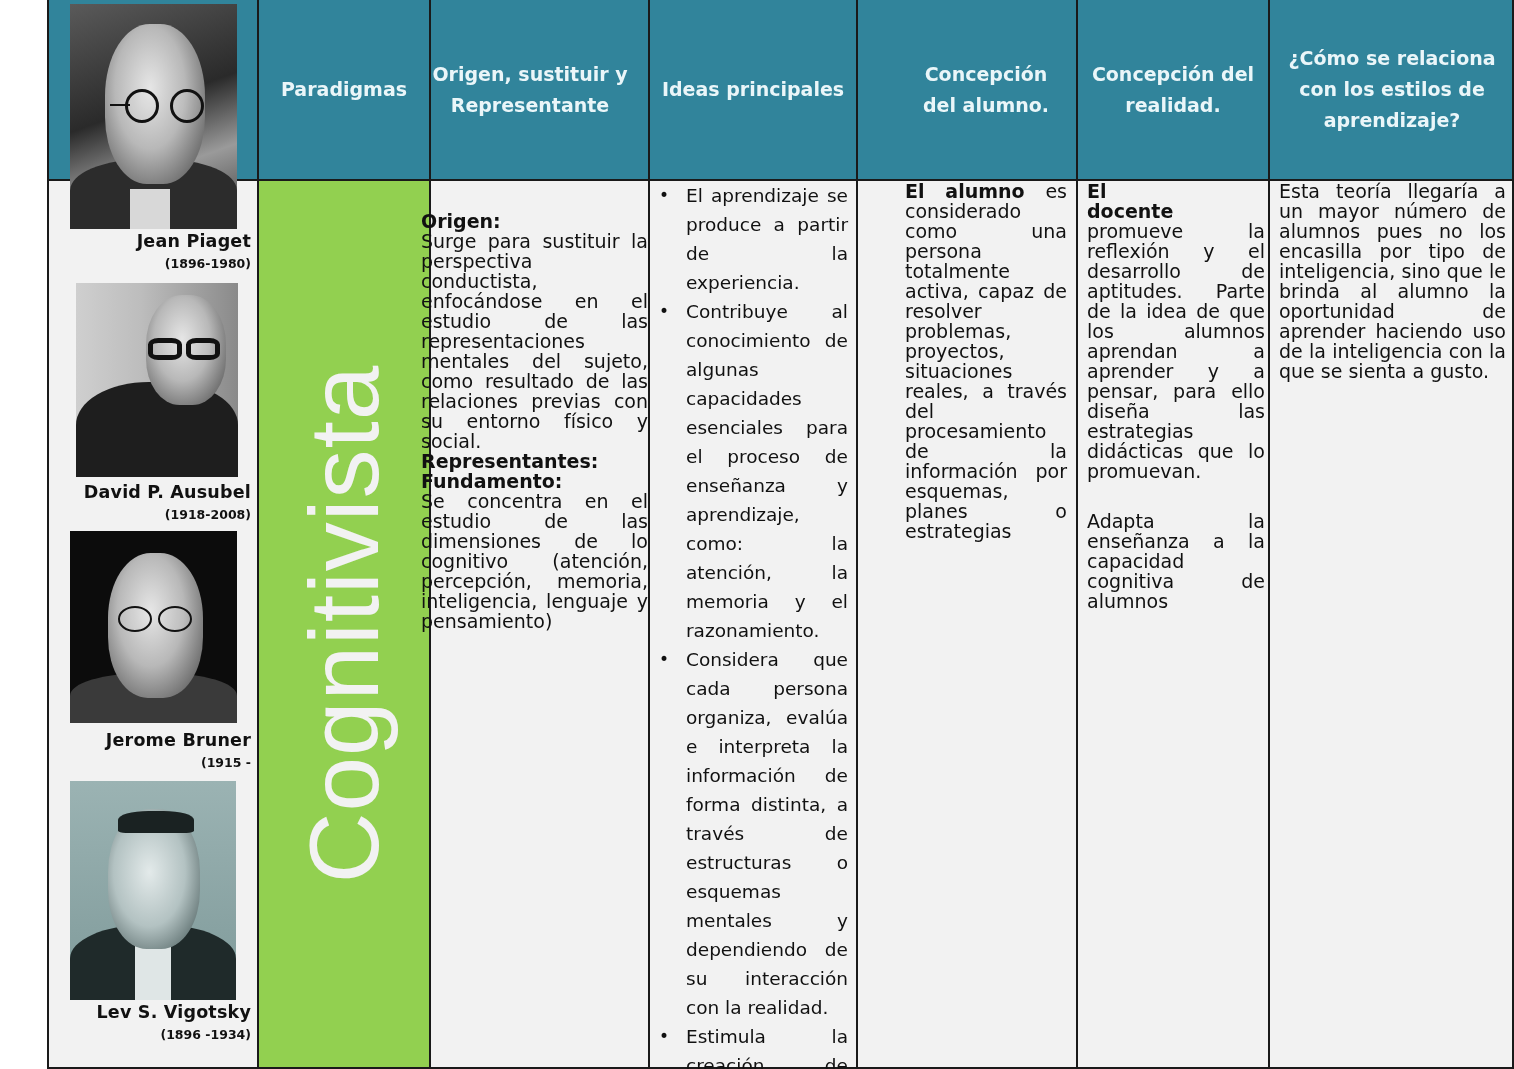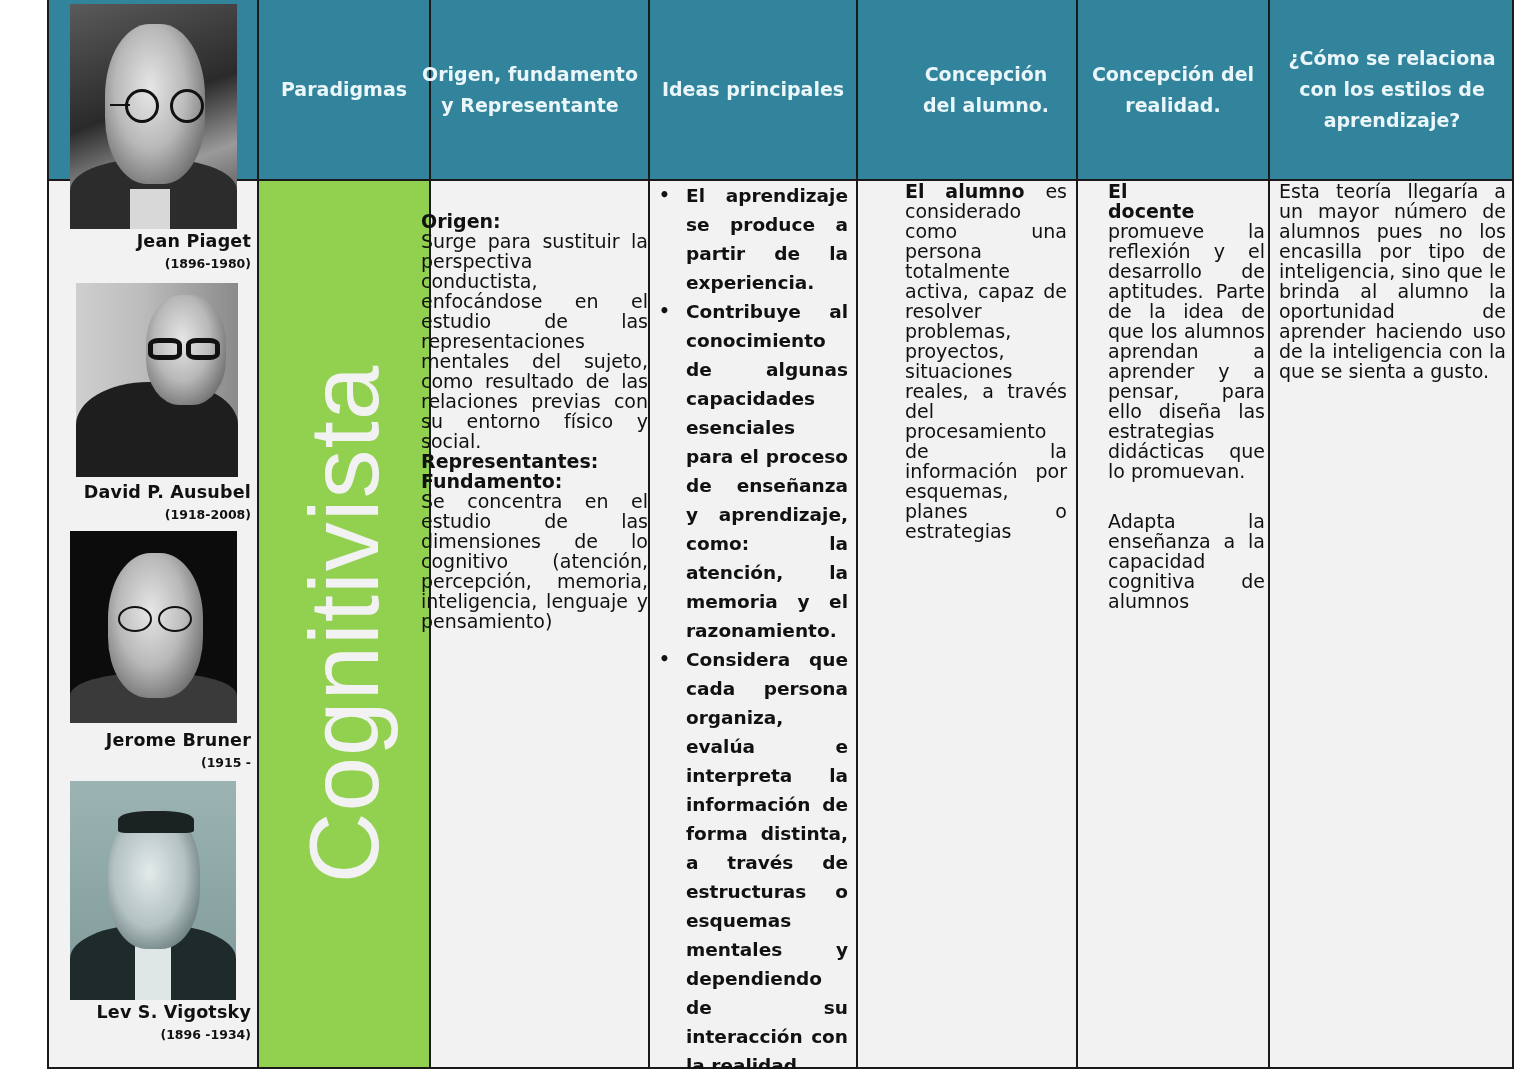--- a/index.html
+++ b/index.html
@@ -72,35 +72,35 @@
   
   .green-cell { background: #92d050; }
   .vertical-label {
     position: absolute; left: 50%; top: 50%;
     transform: translate(-50%, -50%) rotate(-90deg);
     color: #f2f2f2; font-family: "Liberation Sans", sans-serif; font-size: 98px;
     white-space: nowrap; letter-spacing: 1px;
   }
 
   .bullets { list-style: none; }
-  .bullets li { position: relative; padding-left: 30px; font-weight: bold; }
+  .bullets li { position: relative; padding-left: 30px; }
   .bullets li::before {
     content: "•"; position: absolute; left: 3px; top: 0; font-size: 17px;
   }
   .bullet-text { font-size: 18.5px; line-height: 29px; }
 </style>
 </head>
 <body>
 
 <div class="table">
 
   <div class="row header-row">
     <div class="cell c0"></div>
     <div class="cell c1 hcell">Paradigmas</div>
-    <div class="cell c2 hcell">Origen, fundamento y Representante</div>
+    <div class="cell c2 hcell">Origen, sustituir y Representante</div>
     <div class="cell c3 hcell">Ideas principales</div>
     <div class="cell c4 hcell">Concepción del alumno.</div>
     <div class="cell c5 hcell">Concepción del realidad.</div>
     <div class="cell c6 hcell last">¿Cómo se relaciona con los estilos de aprendizaje?</div>
   </div>
 
   <div class="row body-row">
     <div class="cell c0"></div>
 
     <div class="cell c1 green-cell">
@@ -128,21 +128,21 @@
 
     <div class="cell c4">
       <div class="txt" style="position:absolute; left:9px; right:9px; top:0px;">
         <b>El</b>
         <b>alumno</b>
         <span>es considerado como una persona totalmente activa, capaz de resolver problemas, proyectos, situaciones reales, a través del procesamiento de la información por esquemas, planes o estrategias</span>
       </div>
     </div>
 
     <div class="cell c5">
-      <div class="txt" style="position:absolute; left:9px; right:3px; top:0px;margin-left:21px;">
+      <div class="txt" style="position:absolute; left:9px; right:3px; top:0px;">
         <div>
           <b style="word-spacing:95px;">El docente</b>
           <span>promueve la reflexión y el desarrollo de aptitudes. Parte de la idea de que los alumnos aprendan a aprender y a pensar, para ello diseña las estrategias didácticas que lo promuevan.</span>
         </div>
         <div style="height:30px;"></div>
         <div>Adapta la enseñanza a la capacidad cognitiva de alumnos</div>
       </div>
     </div>
 
     <div class="cell c6 last">

